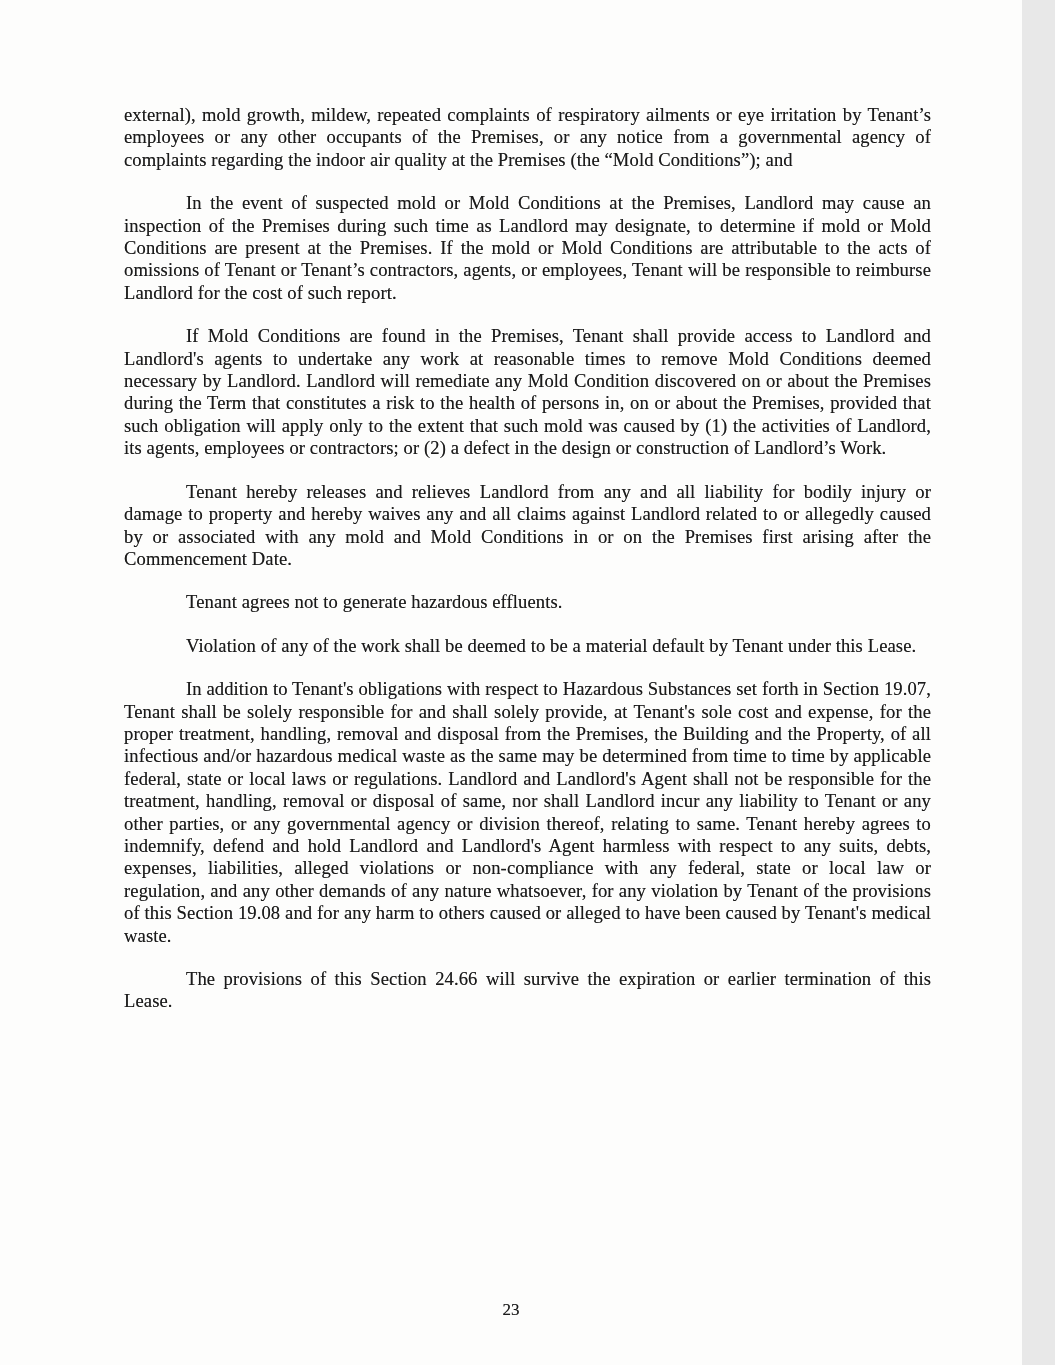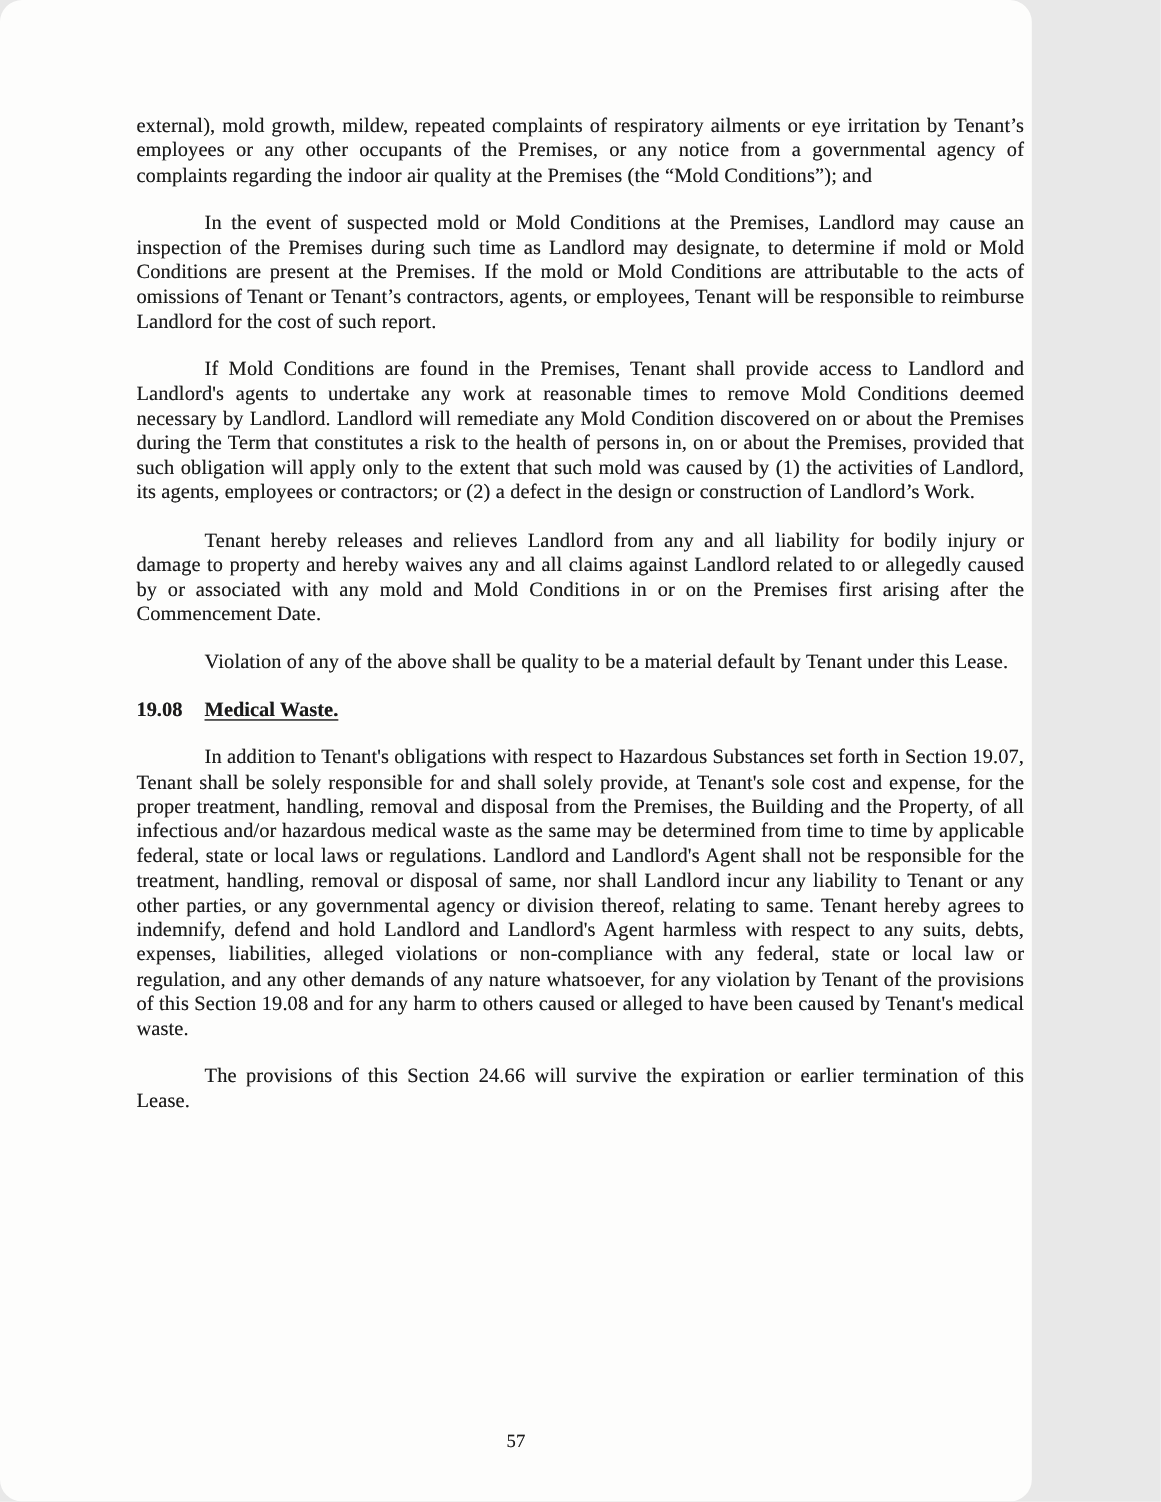--- a/index.html
+++ b/index.html
@@ -2,28 +2,27 @@
 <html><head>
 <meta charset="utf-8">
 <style>
   html, body {
     margin: 0;
     padding: 0;
     background: #e8e8e8;
   }
   .page {
     position: relative;
-    width: 938px;
+    width: 1022px;
     height: 1365px;
     margin: 0;
     background: #fdfdfc;
     font-family: "Liberation Serif", "DejaVu Serif", serif;
     color: #1b1b1b;
     overflow: hidden;
-    border-radius: 20px;
   }
   .text-block {
     position: absolute;
     left: 124px;
     top: 104px;
     width: 807px;
   }
   .para {
     margin: 0 0 21px 0;
     font-size: 18.6px;
@@ -69,29 +68,27 @@
 
     <p class="para">external), mold growth, mildew, repeated complaints of respiratory ailments or eye irritation by Tenant’s employees or any other occupants of the Premises, or any notice from a governmental agency of complaints regarding the indoor air quality at the Premises (the “Mold Conditions”); and</p>
 
 
     <p class="para indent">In the event of suspected mold or Mold Conditions at the Premises, Landlord may cause an inspection of the Premises during such time as Landlord may designate, to determine if mold or Mold Conditions are present at the Premises.  If the mold or Mold Conditions are attributable to the acts of omissions of Tenant or Tenant’s contractors, agents, or employees, Tenant will be responsible to reimburse Landlord for the cost of such report.</p>
 
     <p class="para indent">If Mold Conditions are found in the Premises, Tenant shall provide access to Landlord and Landlord's agents to undertake any work at reasonable times to remove Mold Conditions deemed necessary by Landlord.   Landlord will remediate any Mold Condition discovered on or about the Premises during the Term that constitutes a risk to the health of persons in, on or about the Premises, provided that such obligation will apply only to the extent that such mold was caused by (1) the activities of Landlord, its agents, employees or contractors; or (2) a defect in the design or construction of Landlord’s Work.</p>
 
     <p class="para indent">Tenant hereby releases and relieves Landlord from any and all liability for bodily injury or damage to property and hereby waives any and all claims against Landlord related to or allegedly caused by or associated with any mold and Mold Conditions in or on the Premises first arising after the Commencement Date.</p>
 
+    <p class="para indent">Tenant agrees not to generate hazardous effluents.</p>
 
 
-    <p class="para indent">Violation of any of the above shall be quality to be a material default by Tenant under this Lease.</p>
+    <p class="para indent">Violation of any of the work shall be deemed to be a material default by Tenant under this Lease.</p>
 
 
-    <div class="section-heading">
-      <span class="sec-num">19.08</span><span class="sec-title">Medical Waste.</span>
-    </div>
 
     <p class="para indent">In addition to Tenant's obligations with respect to Hazardous Substances set forth in Section 19.07, Tenant shall be solely responsible for and shall solely provide, at Tenant's sole cost and expense, for the proper treatment, handling, removal and disposal from the Premises, the Building and the Property, of all infectious and/or hazardous medical waste as the same may be determined from time to time by applicable federal, state or local laws or regulations.   Landlord and Landlord's Agent shall not be responsible for the treatment, handling, removal or disposal of same, nor shall Landlord incur any liability to Tenant or any other parties, or any governmental agency or division thereof, relating to same.   Tenant hereby agrees to indemnify, defend and hold Landlord and Landlord's Agent harmless with respect to any suits, debts, expenses, liabilities, alleged violations or non-compliance with any federal, state or local law or regulation, and any other demands of any nature whatsoever, for any violation by Tenant of the provisions of this Section 19.08 and for any harm to others caused or alleged to have been caused by Tenant's medical waste.</p>
 
     <p class="para indent">The provisions of this Section 24.66 will survive the expiration or earlier termination of this Lease.</p>
 
   </div>
 
-  <div class="page-number">57</div>
+  <div class="page-number">23</div>
 </div>
 
 </body></html>

